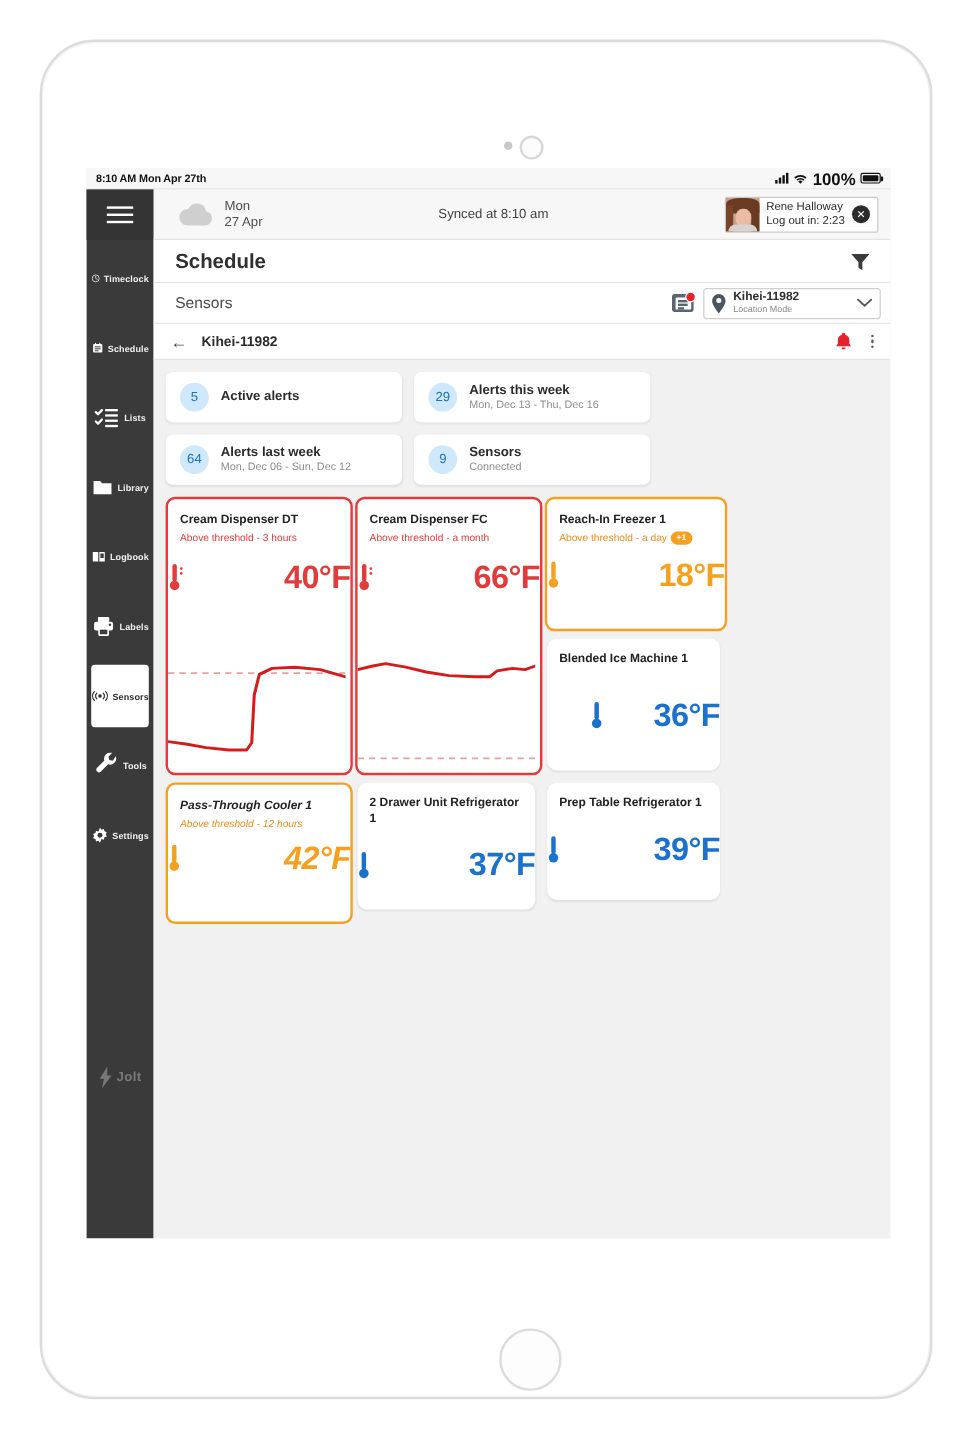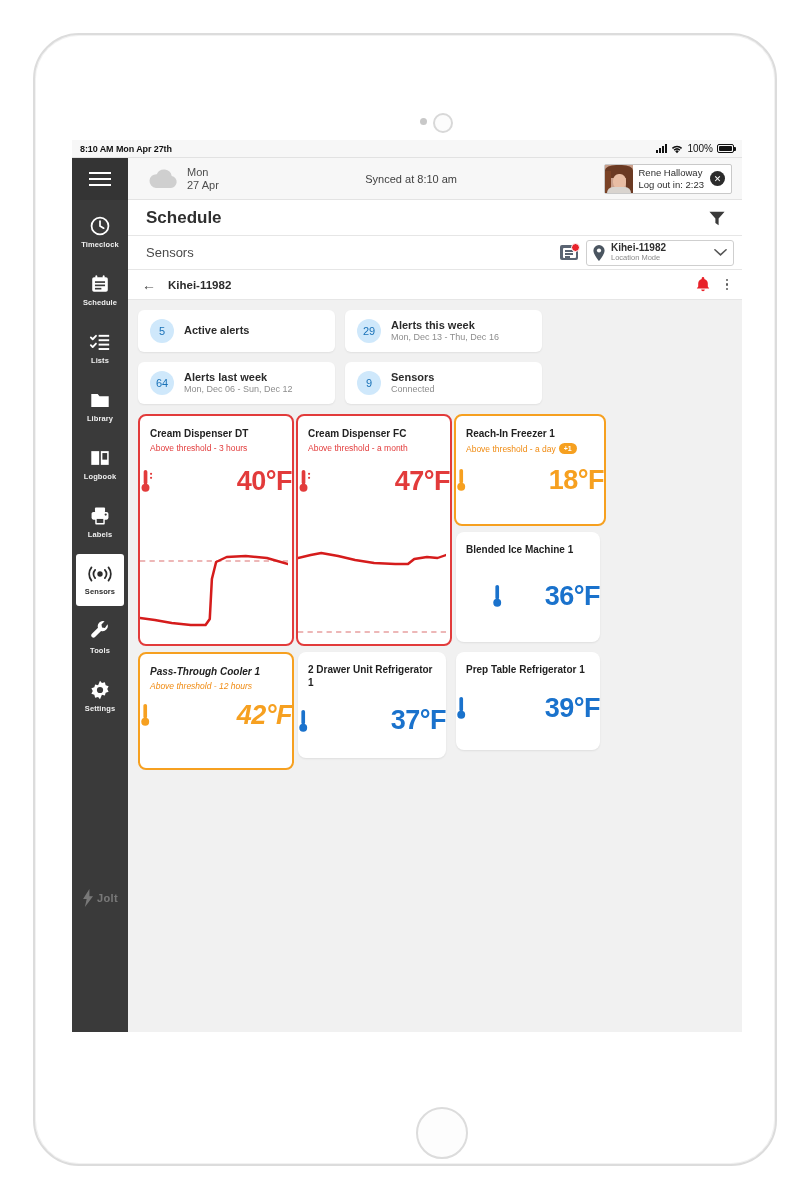--- a/index.html
+++ b/index.html
@@ -26,39 +26,39 @@
   }
   
   .statusbar{
     position:absolute;left:0;top:0;width:670px;height:18px;
     background:#f7f7f7;border-bottom:1px solid #e2e2e2;
     display:flex;align-items:center;justify-content:space-between;
     padding:0 8px;box-sizing:border-box;
   }
   .statusbar .st-left{font-size:9px;font-weight:bold;color:#111;letter-spacing:-.1px;}
   .st-right{display:flex;align-items:center;gap:4px;}
-  .st-right .pct{font-size:10px;font-weight:normal;color:#111;}
+  .st-right .pct{font-size:14px;font-weight:bold;color:#111;}
   .sig{display:flex;align-items:flex-end;gap:1px;height:9px;}
   .sig i{display:block;width:2px;background:#111;}
   .sig i:nth-child(1){height:3px}.sig i:nth-child(2){height:5px}
   .sig i:nth-child(3){height:7px}.sig i:nth-child(4){height:9px}
   .batt{width:17px;height:9px;border:1px solid #111;border-radius:2px;position:relative;box-sizing:border-box;}
   .batt:after{content:"";position:absolute;right:-3px;top:2px;width:2px;height:4px;background:#111;border-radius:0 1px 1px 0;}
   .batt i{position:absolute;left:1px;top:1px;bottom:1px;width:13px;background:#111;border-radius:1px;display:block;}
 
   
   .sidebar{
     position:absolute;left:0;top:18px;width:56px;height:874px;
     background:#3a3a3a;color:#fff;
   }
   .hamb{height:42px;display:flex;flex-direction:column;justify-content:center;align-items:center;gap:4px;background:#343434;cursor:pointer;}
   .hamb i{display:block;width:22px;height:2px;background:#fff;}
   .nav-item{
     height:52px;margin:6px 4px;border-radius:3px;
-    display:flex;flex-direction:column;align-items:center;justify-content:center;gap:3px;
+    display:flex;flex-direction:row;align-items:center;justify-content:center;gap:3px;
     cursor:pointer;
   }
   .nav-item .lbl{font-size:7.5px;font-weight:bold;color:#f0f0f0;letter-spacing:.1px;}
   .nav-item.active{background:#ffffff;}
   .nav-item.active .lbl{color:#2b2b2b;}
   .nav-item svg{display:block;}
   .brand{position:absolute;left:0;bottom:125px;width:56px;display:flex;align-items:center;justify-content:center;gap:2px;opacity:.42;}
   .brand .bt{font-size:11px;color:#cfcfcf;font-weight:bold;letter-spacing:.3px;}
 
   
@@ -439,21 +439,21 @@
       <div class="card alert-red" style="left:158px;top:0;width:152px;height:228px;">
         <div class="cn">Cream Dispenser FC</div>
         <div class="cs red">Above threshold - a month</div>
         <div class="temp red" style="margin-top:12px;">
           <svg width="14" height="24" viewBox="0 0 14 26">
             <rect x="3.4" y="1" width="4" height="16" rx="2" fill="#e23b3b"></rect>
             <circle cx="5.4" cy="20.4" r="4.3" fill="#e23b3b"></circle>
             <circle cx="11.4" cy="5.2" r="1.2" fill="#e23b3b"></circle>
             <circle cx="11.4" cy="9.6" r="1.2" fill="#e23b3b"></circle>
           </svg>
-          <span>47°F</span>
+          <span>66°F</span>
         </div>
         <svg class="spark" width="148" height="105" viewBox="0 0 140 105" preserveAspectRatio="none">
           <line x1="0" y1="93" x2="140" y2="93" stroke="#e8a0a0" stroke-width="1.4" stroke-dasharray="5,4"></line>
           <polyline id="spark1" fill="none" stroke="#d51c1c" stroke-width="2.4" stroke-linejoin="round" stroke-linecap="round" points="0,19 12,16 22,14 38,17 54,21 72,24 92,25 104,25 110,20 122,18 132,19 140,16"></polyline>
         </svg>
       </div>
 
       <div class="card alert-orange" style="left:316px;top:0;width:148px;height:108px;">
         <div class="cn">Reach-In Freezer 1</div>
         <div class="cs orange">

